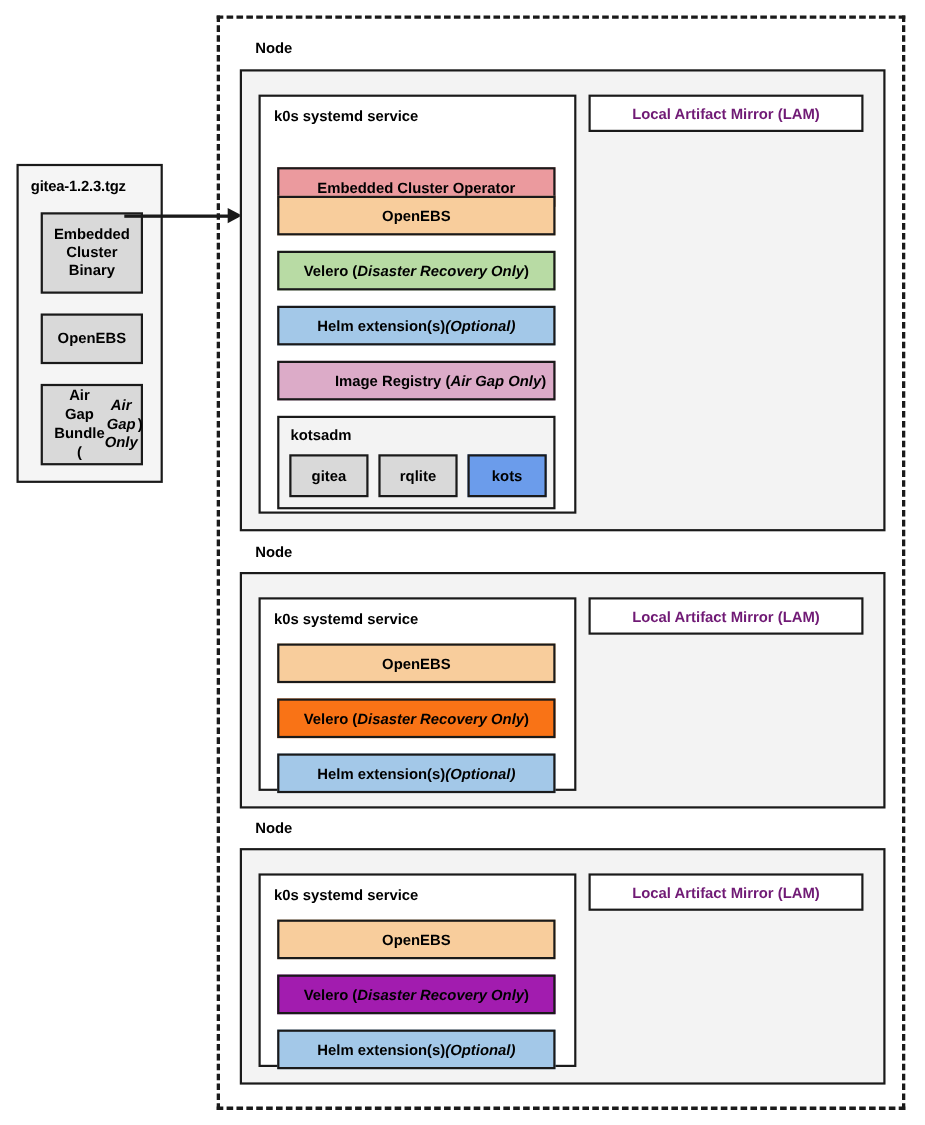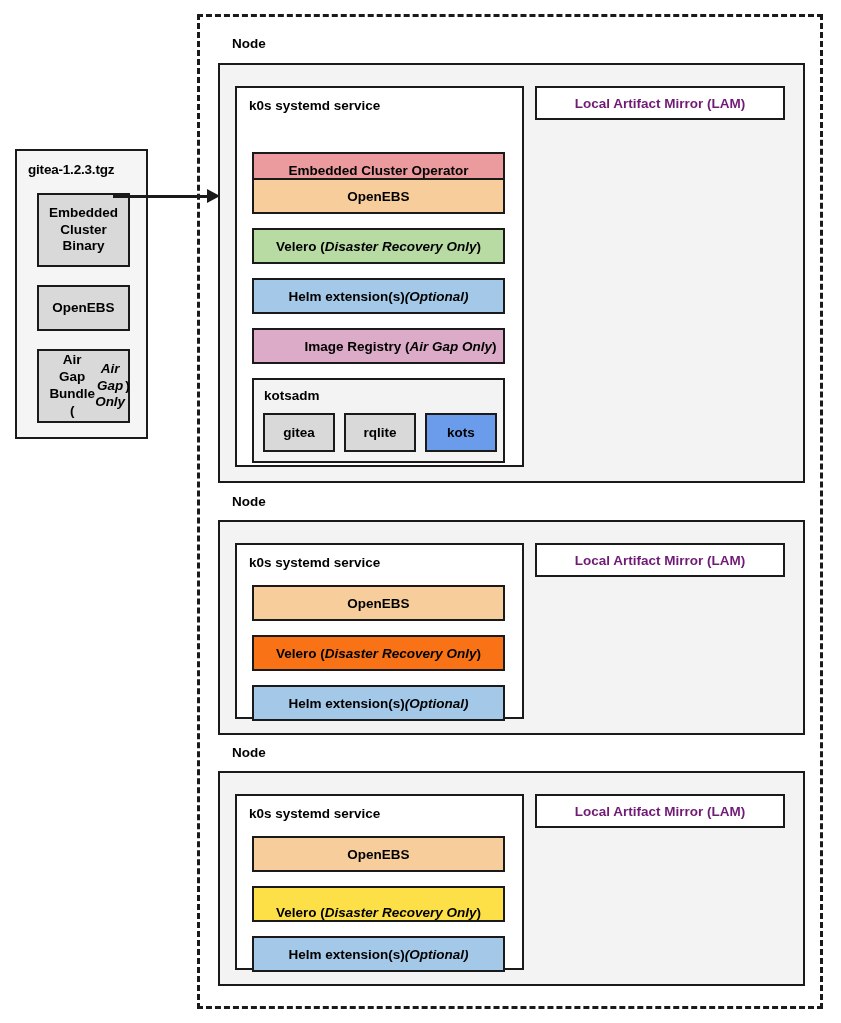--- a/index.html
+++ b/index.html
@@ -242,20 +242,20 @@
           <div class="comp" style="top: 90px; background: #f97316;">Velero (<em>Disaster Recovery Only</em>)</div>
           <div class="comp" style="top: 140px; background: rgb(163, 200, 232);">Helm extension(s) <em>(Optional)</em></div>
         </div>
         <div class="lam">Local Artifact Mirror (LAM)</div>
       </div>
       <div class="node-label" style="top: 745px;">Node</div>
       <div class="node-box" style="top: 771px; height: 215px;">
         <div class="k0s-box" style="height: 176px;">
           <div class="k0s-title">k0s systemd service</div>
           <div class="comp" style="top: 40px; background: rgb(248, 205, 156);">OpenEBS</div>
-          <div class="comp" style="top: 90px; background: #fde047; align-items: flex-end;">Velero (<em>Disaster Recovery Only</em>)</div>
+          <div class="comp" style="top: 90px; background: #a21caf;">Velero (<em>Disaster Recovery Only</em>)</div>
           <div class="comp" style="top: 140px; background: rgb(163, 200, 232);">Helm extension(s) <em>(Optional)</em></div>
         </div>
         <div class="lam">Local Artifact Mirror (LAM)</div>
       </div>
     </div>
 
 </div>
 
 </body></html>

